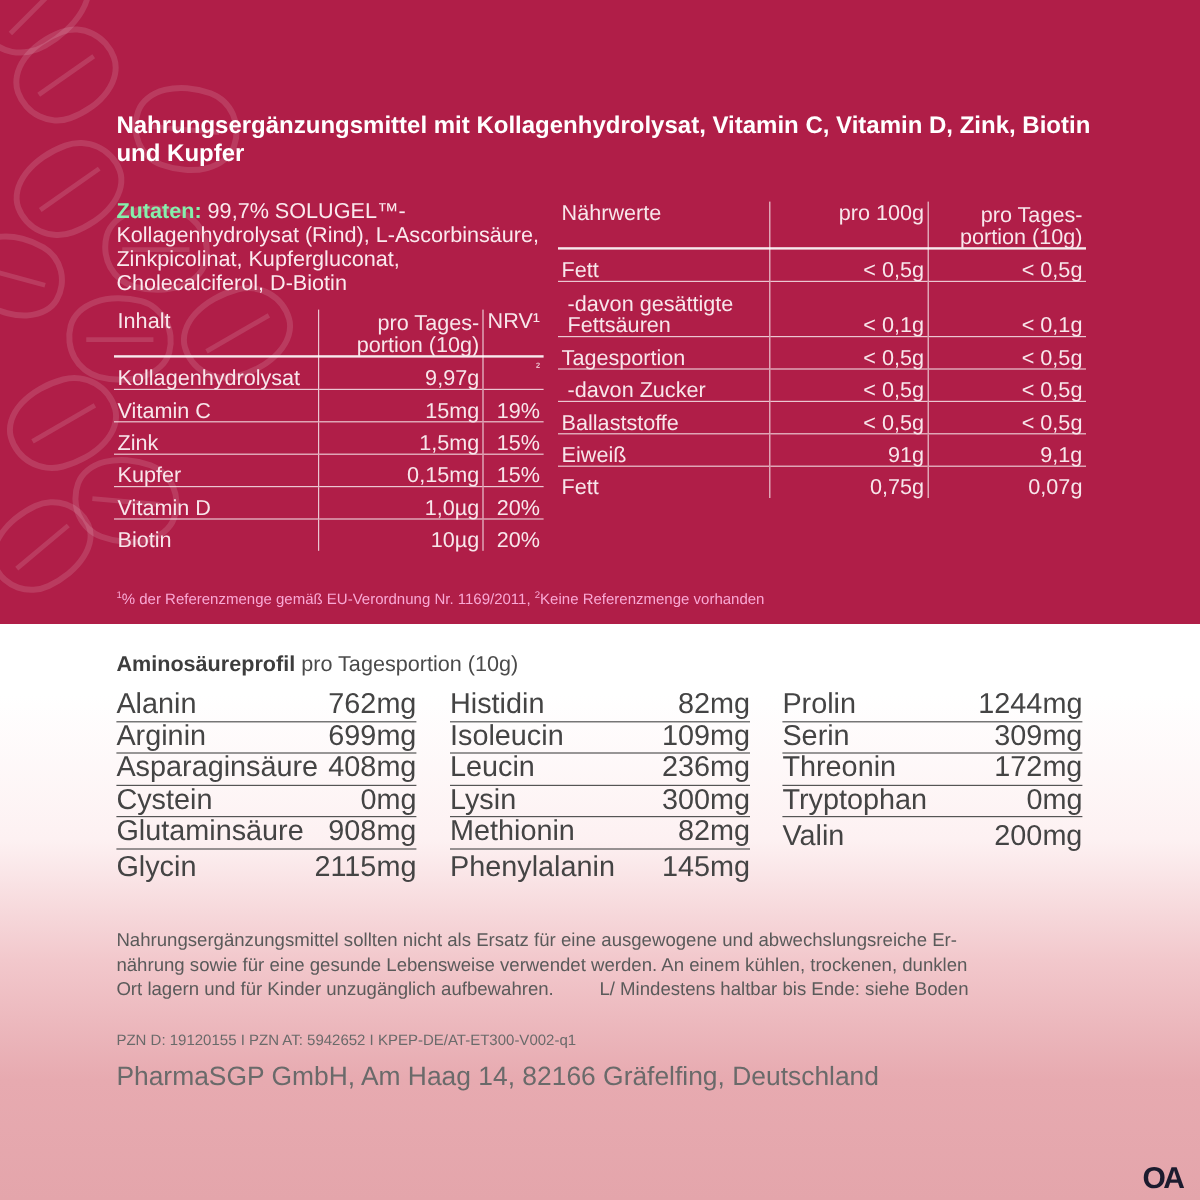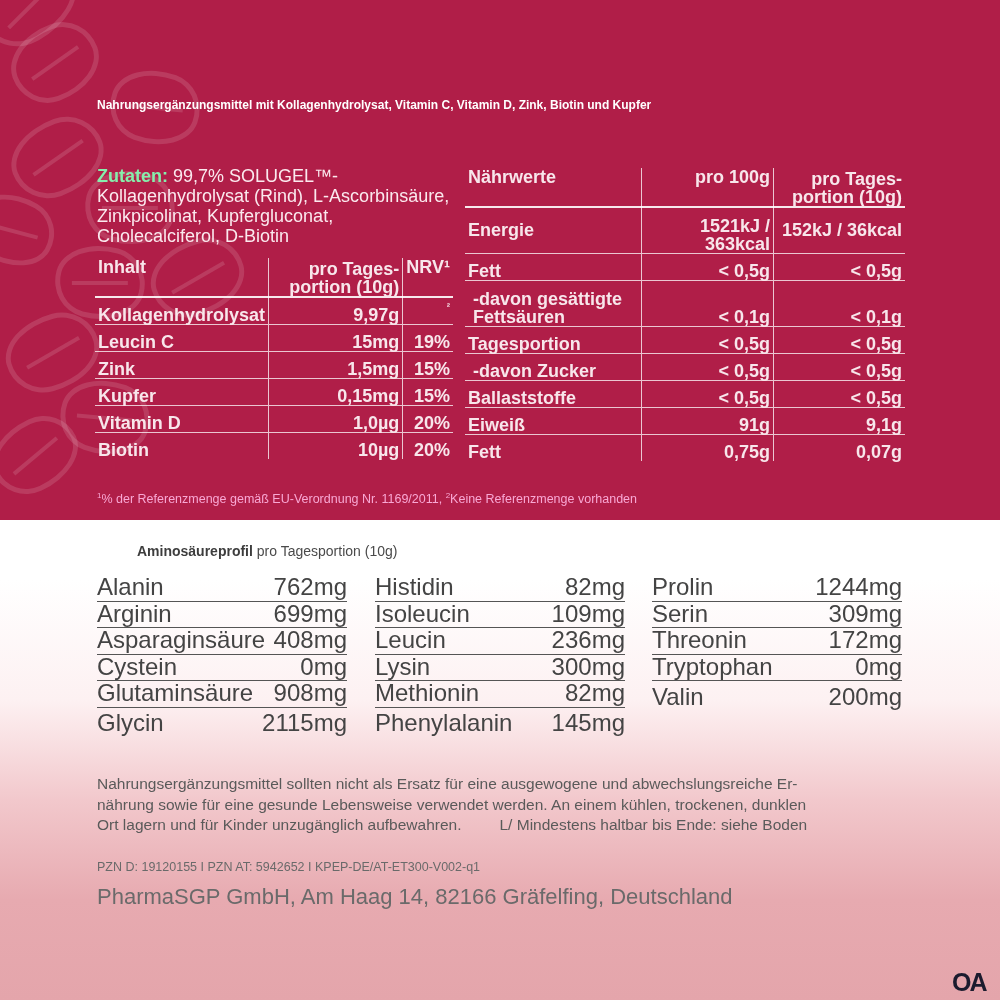--- a/index.html
+++ b/index.html
@@ -15,42 +15,42 @@
   .leaf {
     position:absolute; border:5px solid rgba(255,255,255,0.13);
     border-radius: 60% 40% 60% 40% / 50% 50% 50% 50%;
   }
   .leaf::after {
     content:""; position:absolute; left:15%; right:15%; top:48%;
     border-top:4px solid rgba(255,255,255,0.13); transform: rotate(-15deg);
   }
   .title {
     position:absolute; left:97px; top:94px; width:820px;
-    font-weight:bold; font-size:12px; line-height:23px; color:#fff;
+    font-weight:bold; font-size:20px; line-height:23px; color:#fff;
   }
   .zutaten {
     position:absolute; left:97px; top:166px; width:360px;
     font-size:18px; line-height:20px; color:#fbe9ee;
   }
   .zutaten b { color:#86efac; }
   table.nut { border-collapse:collapse; position:absolute; color:#f8e6eb; font-size:18px; }
-  table.nut td, table.nut th { padding:0 3px; font-weight:bold; line-height:18px; vertical-align:bottom; }
+  table.nut td, table.nut th { padding:0 3px; font-weight:normal; line-height:18px; vertical-align:bottom; }
   table.nut tr { border-bottom:1.5px solid rgba(255,255,255,0.75); }
   table.nut tr:last-child { border-bottom:none; }
   table.nut tr.head { border-bottom:2px solid rgba(255,255,255,0.9); }
   table.nut td.r { text-align:right; }
   table.nut .vl { border-left:1.5px solid rgba(255,255,255,0.75); }
   .inhalt { left:95px; top:258px; width:358px; }
   .naehr { left:465px; top:168px; width:440px; }
   .foot {
     position:absolute; left:97px; top:491px; font-size:12.5px; color:#f9a8d4;
   }
   .foot sup { font-size:8px; }
   .amino-title {
-    position:absolute; left:97px; top:543px; font-size:14px; color:#4a4a4a;margin-left:40px;
+    position:absolute; left:97px; top:543px; font-size:18px; color:#4a4a4a;
   }
   .amino-title b { color:#3d3d3d; }
   .amino-col { position:absolute; top:576px; width:250px; }
   .amino-row {
     display:flex; justify-content:space-between; height:25.5px; line-height:22px;
     border-bottom:1.5px solid #555; font-size:24px; color:#444; box-sizing:border-box; margin-bottom:1px;
   }
   .amino-row:last-child { border-bottom:none;align-items:flex-end; }
   .disclaimer {
     position:absolute; left:97px; top:774px; width:820px;
@@ -90,21 +90,21 @@
       <td style="vertical-align:top;height:38px">Inhalt</td>
       <td class="r vl" style="width:130px">pro Tages-portion (10g)</td>
       <td class="r vl" style="width:40px;vertical-align:top">NRV¹</td>
     </tr>
     <tr style="height:27px">
           <td>Kollagenhydrolysat</td>
           <td class="r vl">9,97g</td>
           <td class="r vl" style="font-size:10px;vertical-align:top">²</td>
         </tr>
     <tr style="height:27px">
-          <td>Leucin C</td>
+          <td>Vitamin C</td>
           <td class="r vl">15mg</td>
           <td class="r vl">19%</td>
         </tr>
     <tr style="height:27px">
           <td>Zink</td>
           <td class="r vl">1,5mg</td>
           <td class="r vl">15%</td>
         </tr>
     <tr style="height:27px">
           <td>Kupfer</td>
@@ -124,25 +124,20 @@
   </tbody>
     </table>
 
   <table class="nut naehr">
     <tbody>
         <tr class="head">
       <td style="vertical-align:top;height:38px">Nährwerte</td>
       <td class="r vl" style="width:125px;vertical-align:top">pro 100g</td>
       <td class="r vl" style="width:125px">pro Tages-portion (10g)</td>
     </tr>
-    <tr style="height:46px">
-          <td style="vertical-align:middle">Energie</td>
-          <td class="r vl">1521kJ / 363kcal</td>
-          <td class="r vl" style="vertical-align:middle">152kJ / 36kcal</td>
-        </tr>
     <tr style="height:27px">
           <td>Fett</td>
           <td class="r vl">&lt; 0,5g</td>
           <td class="r vl">&lt; 0,5g</td>
         </tr>
     <tr style="height:46px">
           <td style="padding-left:8px">-davon gesättigte Fettsäuren</td>
           <td class="r vl">&lt; 0,1g</td>
           <td class="r vl">&lt; 0,1g</td>
         </tr>

